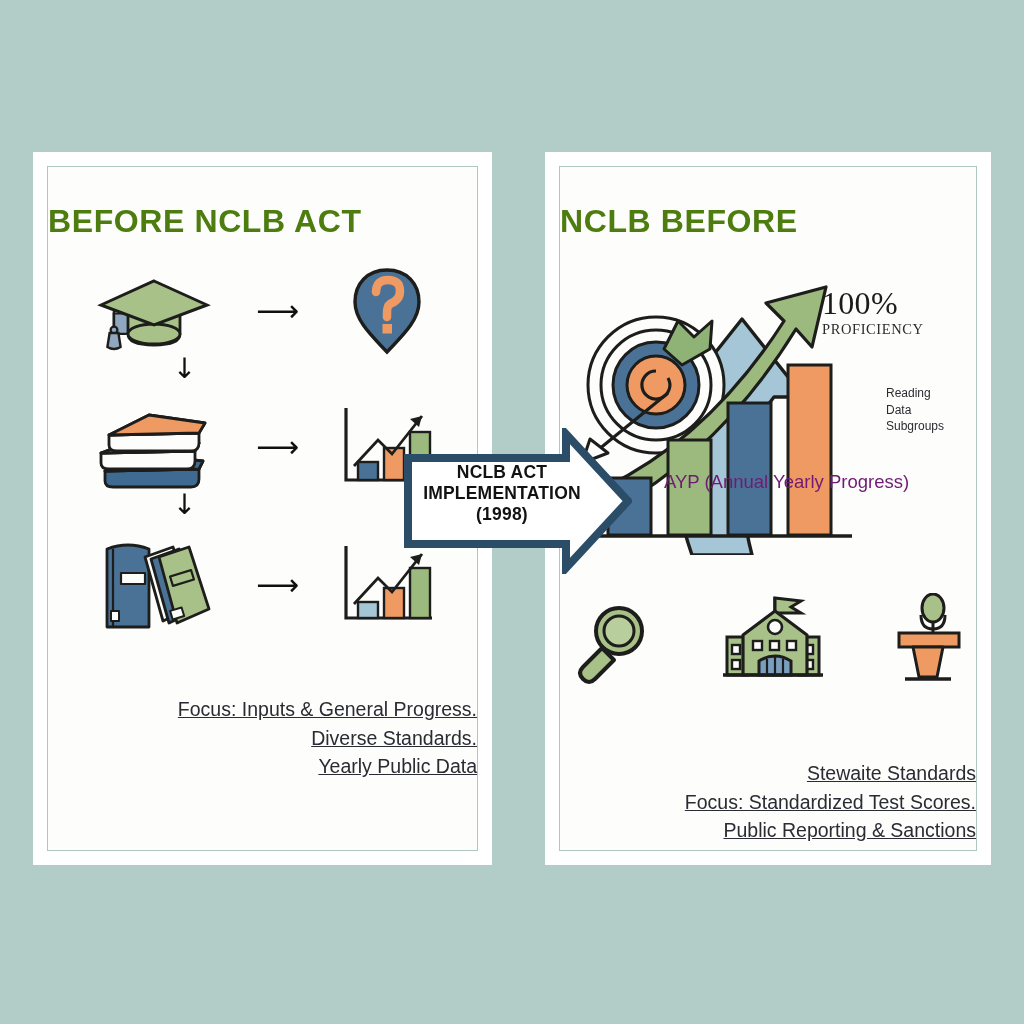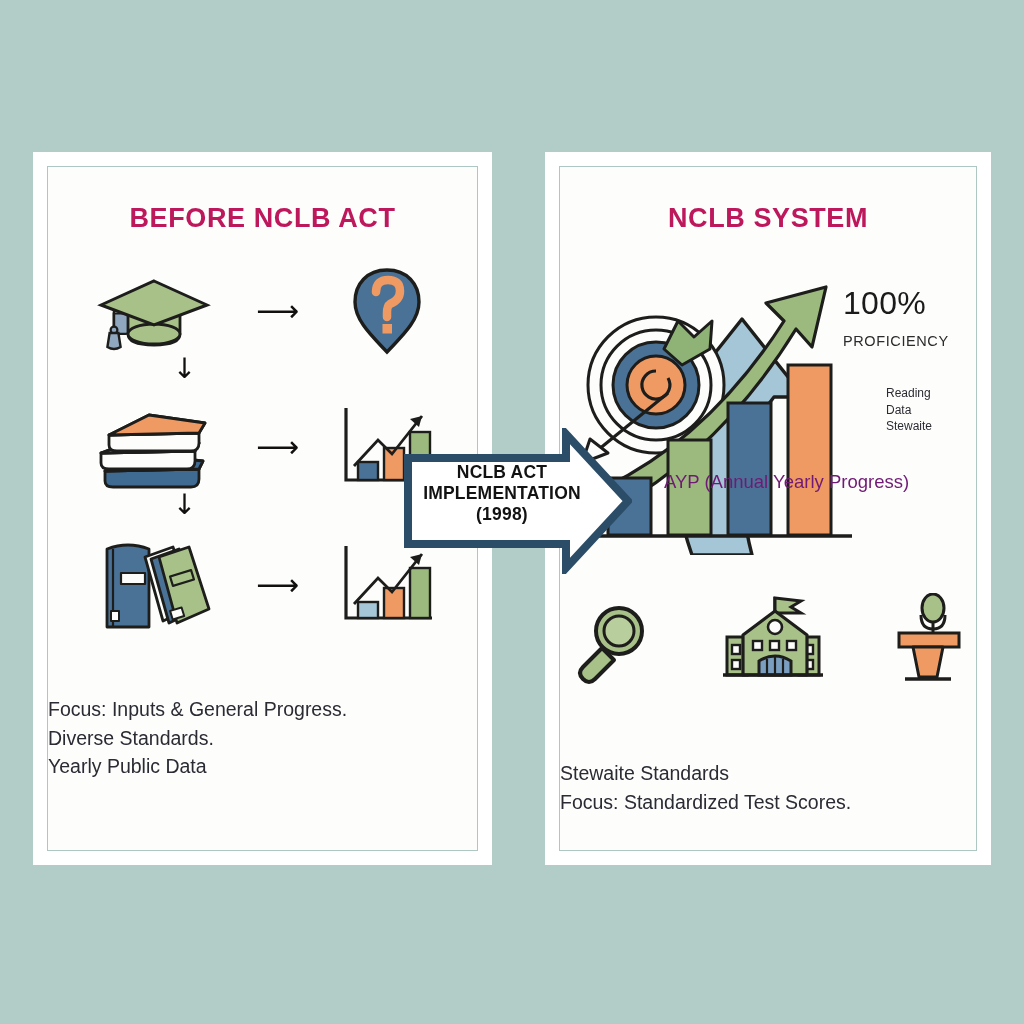--- a/index.html
+++ b/index.html
@@ -25,25 +25,25 @@
     border:1.5px solid #aec7c3;
     background:#fdfdfc;
     position:relative;
   }
   #panel-left  { left:33px;  width:459px; }
   #panel-right { left:545px; width:446px; }
 
   .panel-title {
     position:absolute;
     top:36px; left:0; right:0;
-    text-align:center;
-    font-size:27px;
+    text-align:left;
+    font-size:32px;
     font-weight:bold;
     letter-spacing:0.6px;
-    color:#be185d;
+    color:#4d7c0f;
   }
 
   
   .row {
     position:absolute;
     left:0; right:0;
     display:flex;
     align-items:center;
     justify-content:center;
     gap:26px;
@@ -74,24 +74,25 @@
   #vc1 { top:188px; }
   #vc2 { top:324px; }
 
   .icon-slot { width:150px; display:flex; justify-content:center; align-items:center; }
   .chart-slot { width:120px; display:flex; justify-content:center; align-items:center; }
 
   
   .footer-text {
     position:absolute;
     left:0; right:0;
-    text-align:left;
+    text-align:right;
     color:#2a2b33;
     font-size:19.5px;
     line-height:1.47;
+    text-decoration:underline;
   }
   #left-footer  { top:528px; }
   #right-footer { top:592px; font-size:19.5px; }
   .footer-text div { white-space:nowrap; }
 
   
   #impl-arrow {
     position:absolute;
     left:404px; top:428px;
     width:228px; height:146px;
@@ -109,25 +110,26 @@
     letter-spacing:0.2px;
   }
 
   
   #right-visual { position:absolute; top:58px; left:0; width:100%; height:330px; }
   #right-icons  { position:absolute; top:432px; left:0; width:100%; height:90px;
                   display:flex; justify-content:center; align-items:flex-end; gap:66px; }
 
   .prof-wrap {
     position:absolute;
-    left:283px; top:62px;
+    left:262px; top:62px;
     text-align:left;
+    font-family:Liberation Serif, serif;
   }
   .prof-big { font-size:32px; font-weight:500; color:#1b1b1b; line-height:1; letter-spacing:0.3px; }
-  .prof-sub { font-size:14.5px; color:#2b2b2b; letter-spacing:0.6px; margin-top:14px; }
+  .prof-sub { font-size:14.5px; color:#2b2b2b; letter-spacing:0.6px; margin-top:2px; }
 
   .bar-legend {
     position:absolute;
     left:326px; top:160px;
     font-size:12px;
     line-height:1.38;
     color:#2b2c32;
   }
   .ayp-label {
     position:absolute;
@@ -236,21 +238,21 @@
         <div>Diverse Standards.</div>
         <div>Yearly Public Data</div>
       </div>
 
     </div>
   </div>
 
   <div class="panel" id="panel-right">
     <div class="panel-inner">
 
-      <div class="panel-title">NCLB SYSTEM</div>
+      <div class="panel-title">NCLB BEFORE</div>
 
       <div id="right-visual">
         <svg width="420" height="330" viewBox="0 0 420 330" style="position:absolute;left:0;top:0;">
 
           <g>
             <path d="M132 330 C110 266 106 214 148 172 L120 172 L182 94 L244 172 L214 172
                      C178 216 176 268 192 330 Z" fill="#a5c6d6" stroke="#1d1d1b" stroke-width="3.4" stroke-linejoin="round"></path>
           </g>
 
           <g>
@@ -279,21 +281,21 @@
         </svg>
 
         <div class="prof-wrap">
           <div class="prof-big">100%</div>
           <div class="prof-sub">PROFICIENCY</div>
         </div>
 
         <div class="bar-legend">
           <div>Reading</div>
           <div>Data</div>
-          <div>Stewaite</div>
+          <div>Subgroups</div>
         </div>
 
         <div class="ayp-label">AYP (Annual Yearly Progress)</div>
       </div>
 
       <div id="right-icons">
 
         <div>
           <svg width="84" height="84" viewBox="0 0 84 84">
             <circle cx="48" cy="30" r="23" fill="#a8c189" stroke="#1d1d1b" stroke-width="4"></circle>
@@ -331,20 +333,21 @@
             <rect x="8" y="40" width="60" height="14" fill="#ef9a63" stroke="#1d1d1b" stroke-width="3"></rect>
             <path d="M22 54 L52 54 L46 84 L28 84 Z" fill="#ef9a63" stroke="#1d1d1b" stroke-width="3" stroke-linejoin="round"></path>
             <path d="M14 86 L60 86" stroke="#1d1d1b" stroke-width="3.6"></path>
           </svg>
         </div>
       </div>
 
       <div class="footer-text" id="right-footer">
         <div>Stewaite Standards</div>
         <div>Focus: Standardized Test Scores.</div>
+        <div>Public Reporting &amp; Sanctions</div>
       </div>
 
     </div>
   </div>
 
   <div id="impl-arrow">
     <svg width="228" height="146" viewBox="0 0 228 146">
       <path d="M4 30 L162 30 L162 6 L224 73 L162 140 L162 116 L4 116 Z" fill="#ffffff" stroke="#2c4d68" stroke-width="8" stroke-linejoin="miter"></path>
     </svg>
     <div class="impl-label">

